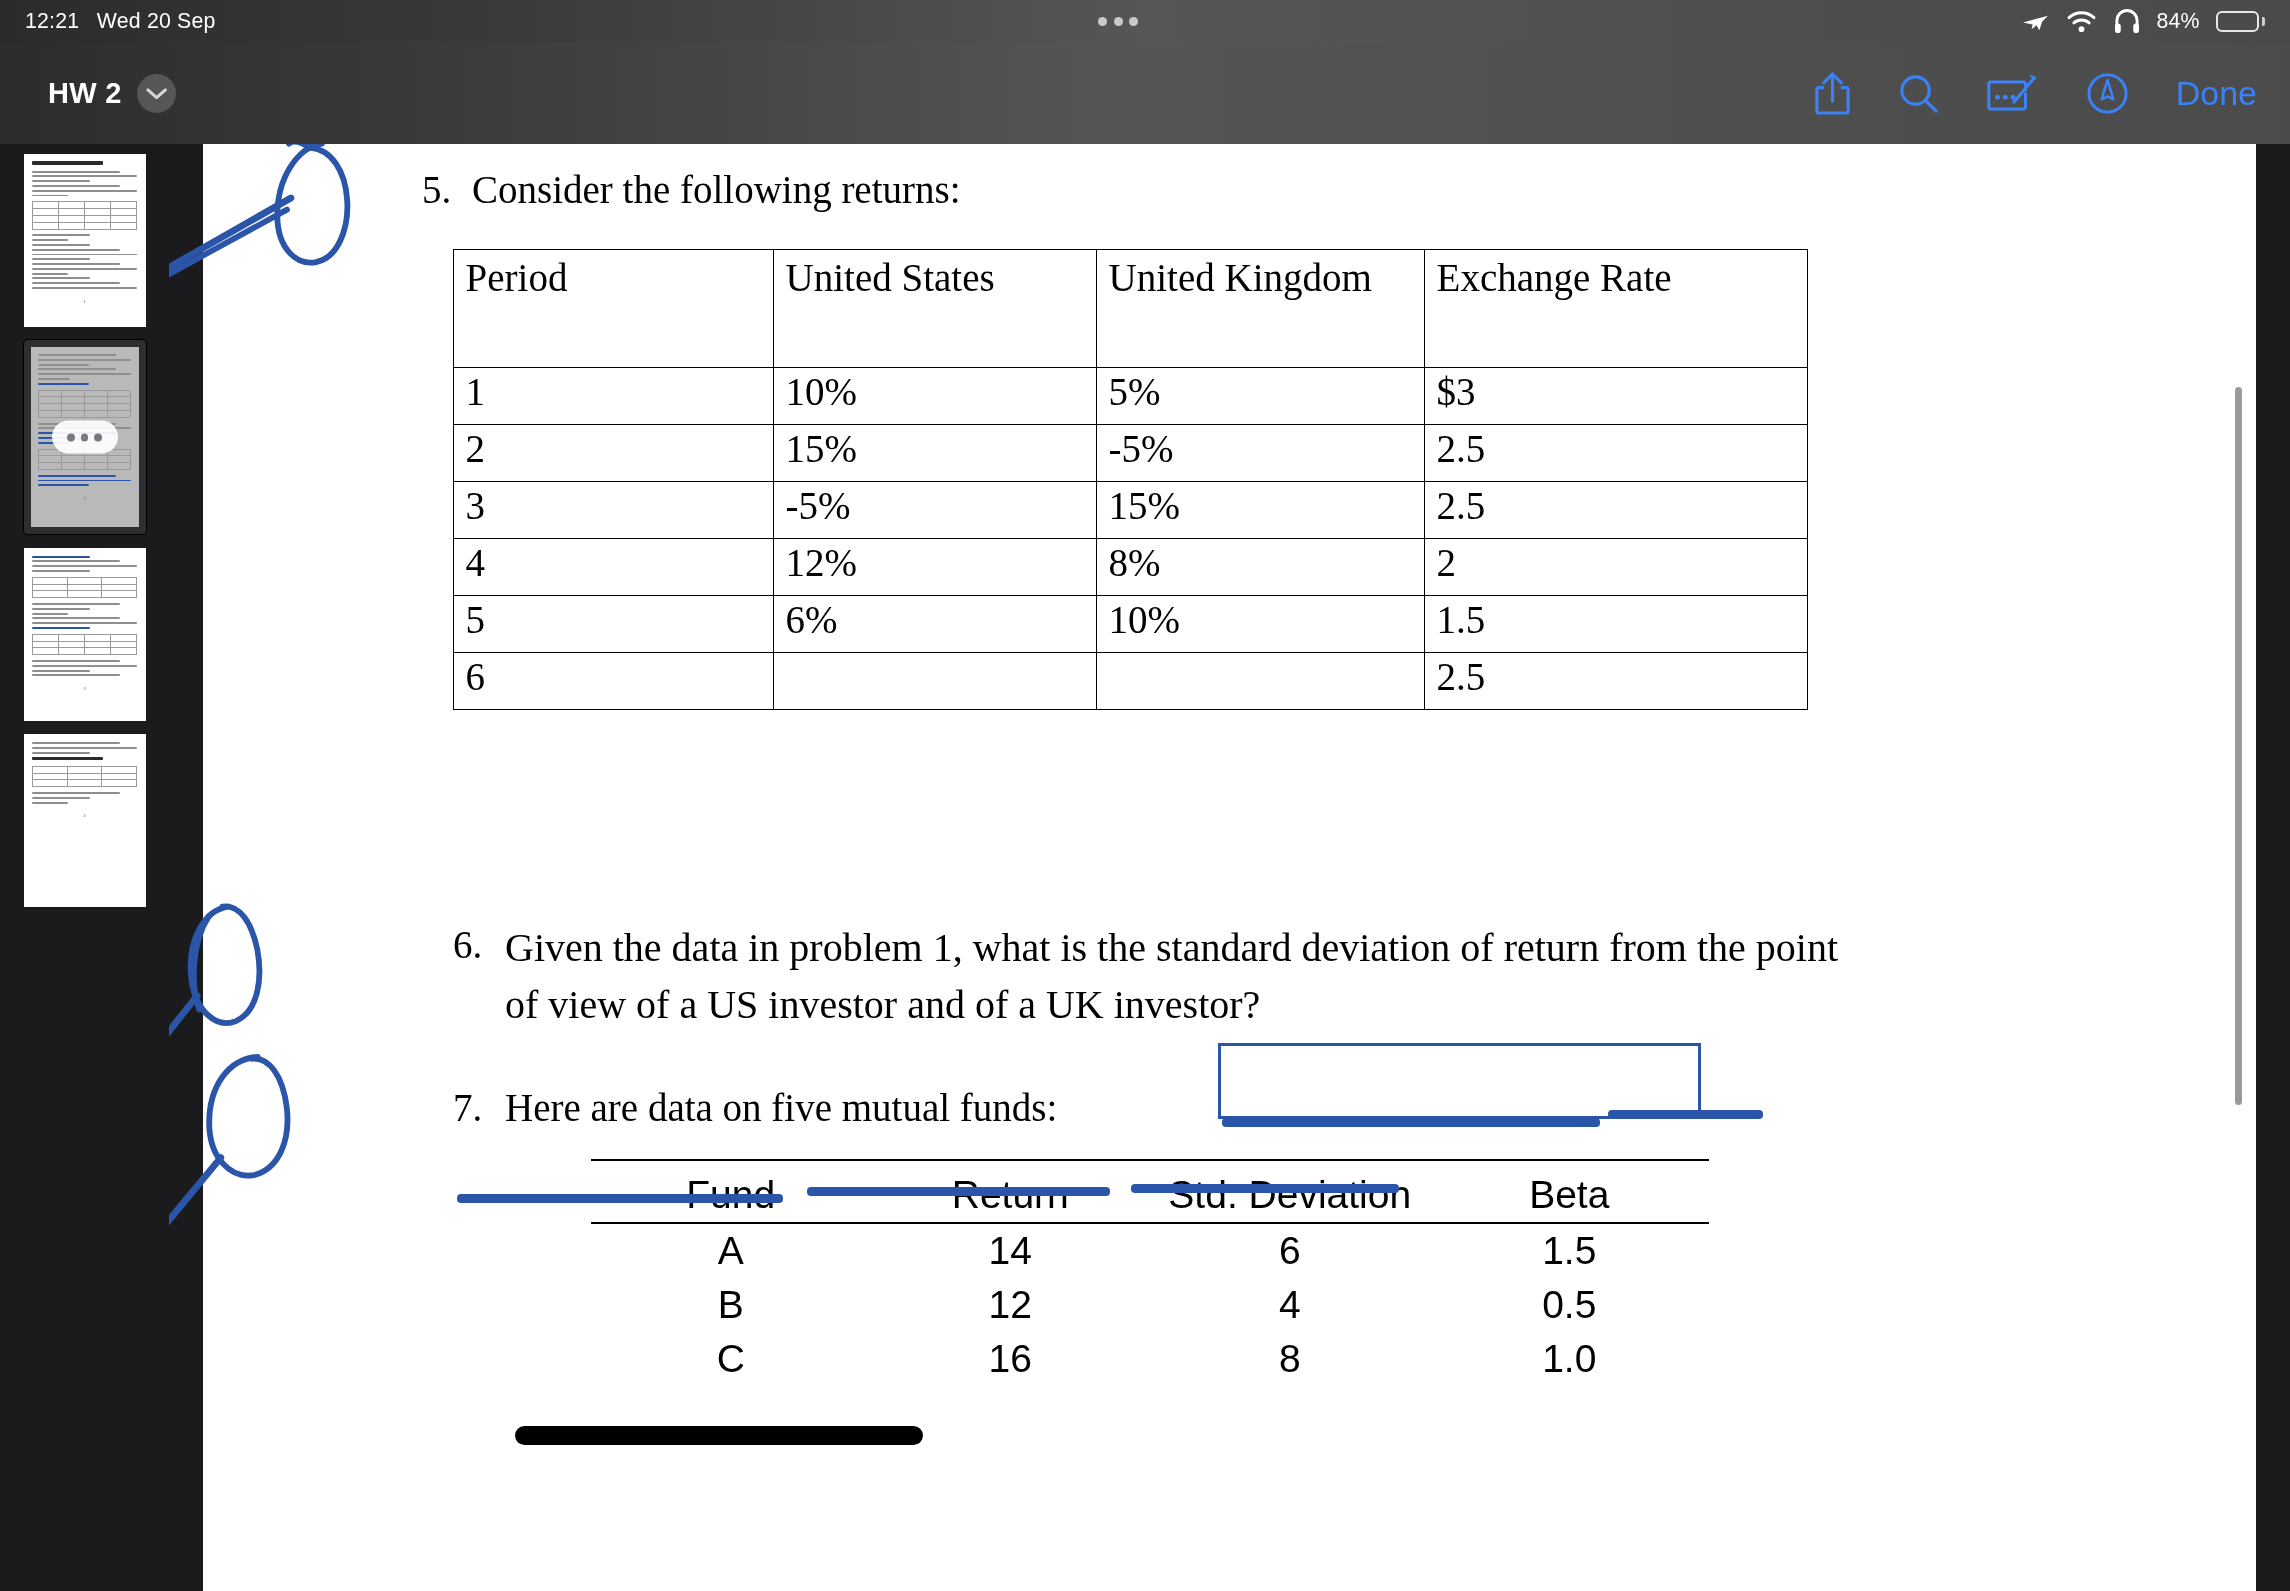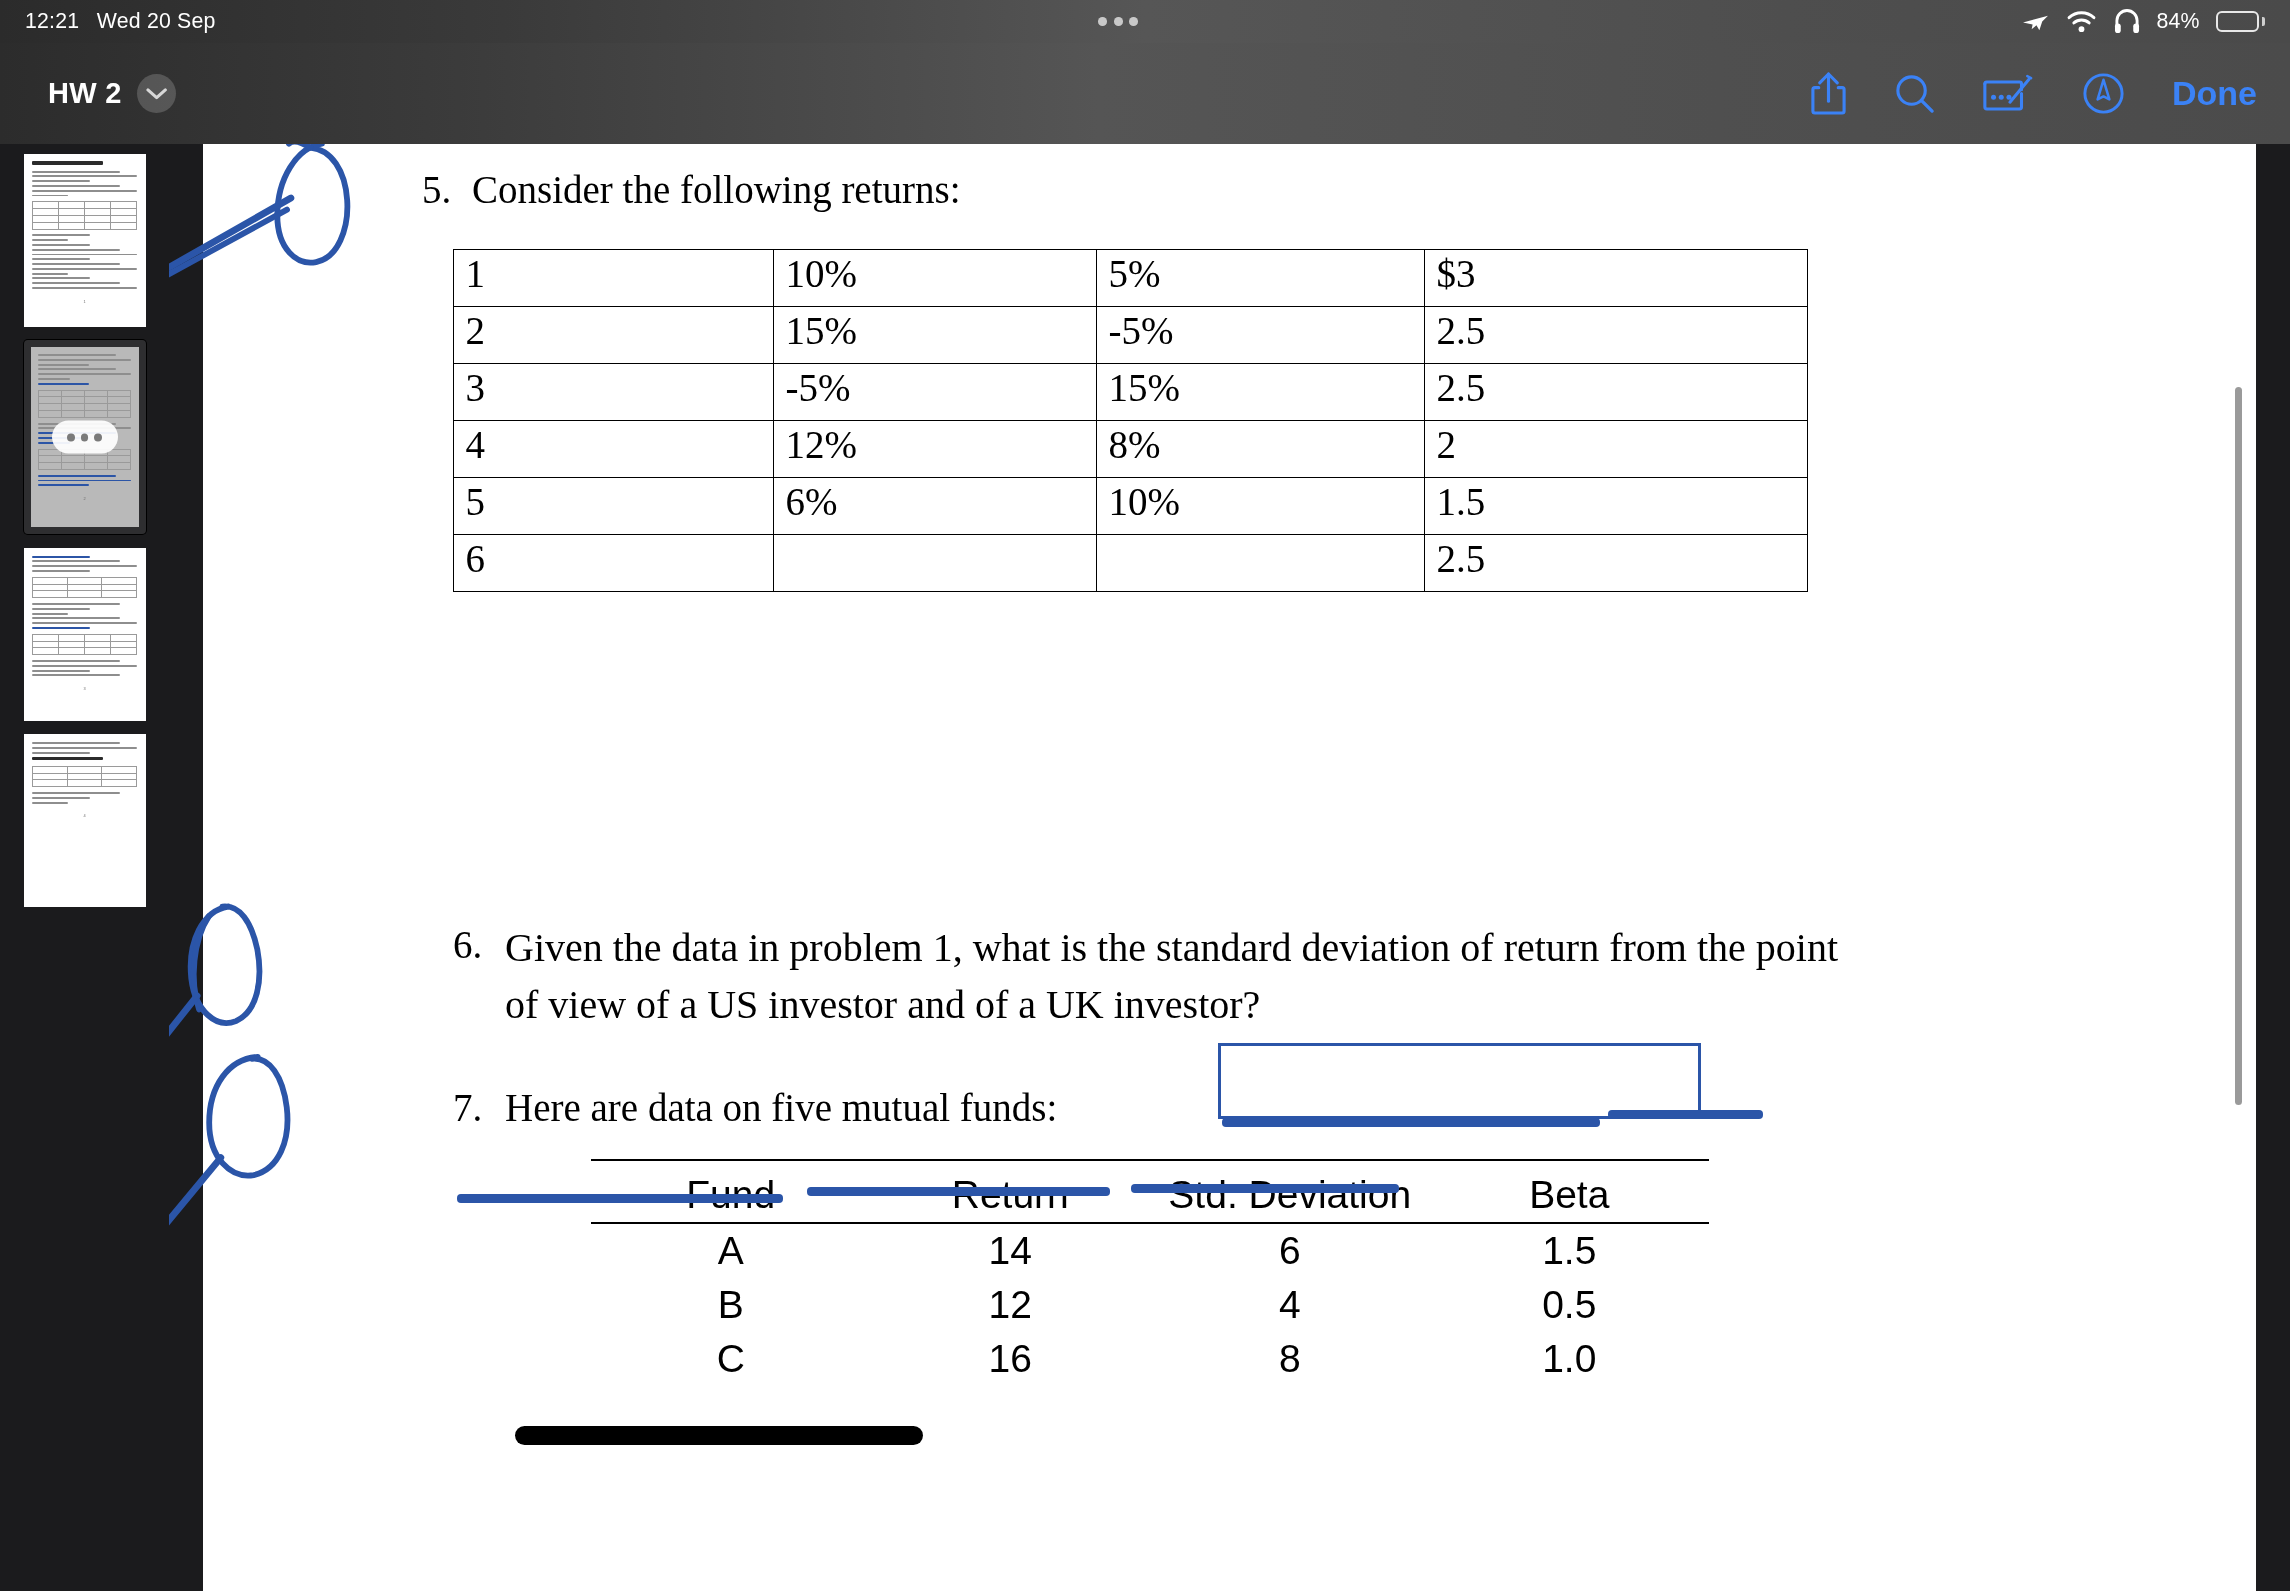--- a/index.html
+++ b/index.html
@@ -43,21 +43,21 @@
   .chev-btn {
     width: 39px; height: 39px; border-radius: 50%; background: rgba(255,255,255,0.18);
     margin-left: 15.5px; display: flex; align-items: center; justify-content: center;
   }
   .tb-spacer { flex: 1; }
   .tb-open {
     color: #3b82f6; font-size: 32px; letter-spacing: 0.2px; white-space: nowrap;
   }
   .tb-icons { display: flex; align-items: center; gap: 45px; padding-right: 33px; padding-left: 54px; }
   .tb-icons svg { display: block; }
-  .tb-done { color: #3b82f6; font-size: 34px; font-weight: 700; }
+  .tb-done { color: #3b82f6; font-size: 34px; font-weight: 400; }
 
   
   .body-area {
     position: absolute; top: 144px; left: 0; width: 2290px; height: 1448px;
     background: #1b1b1d; display: flex;
   }
 
   
   .sidebar {
     width: 169px; height: 100%; background: #1b1b1d;
@@ -463,20 +463,26 @@
 
         <div class="doc">
 
           <div class="q-line q5">
             <span class="q-num">5.</span>
             <span class="q-text">Consider the following returns:</span>
           </div>
 
           <table class="main-table">
             <tbody>
+                <tr class="hdr">
+              <td class="c1">Period</td>
+              <td class="c2">United States</td>
+              <td class="c3">United Kingdom</td>
+              <td class="c4">Exchange Rate</td>
+            </tr>
             <tr class="dat">
               <td class="c1">1</td>
               <td class="c2">10%</td>
               <td class="c3">5%</td>
               <td class="c4">$3</td>
             </tr>
             <tr class="dat">
               <td class="c1">2</td>
               <td class="c2">15%</td>
               <td class="c3">-5%</td>

